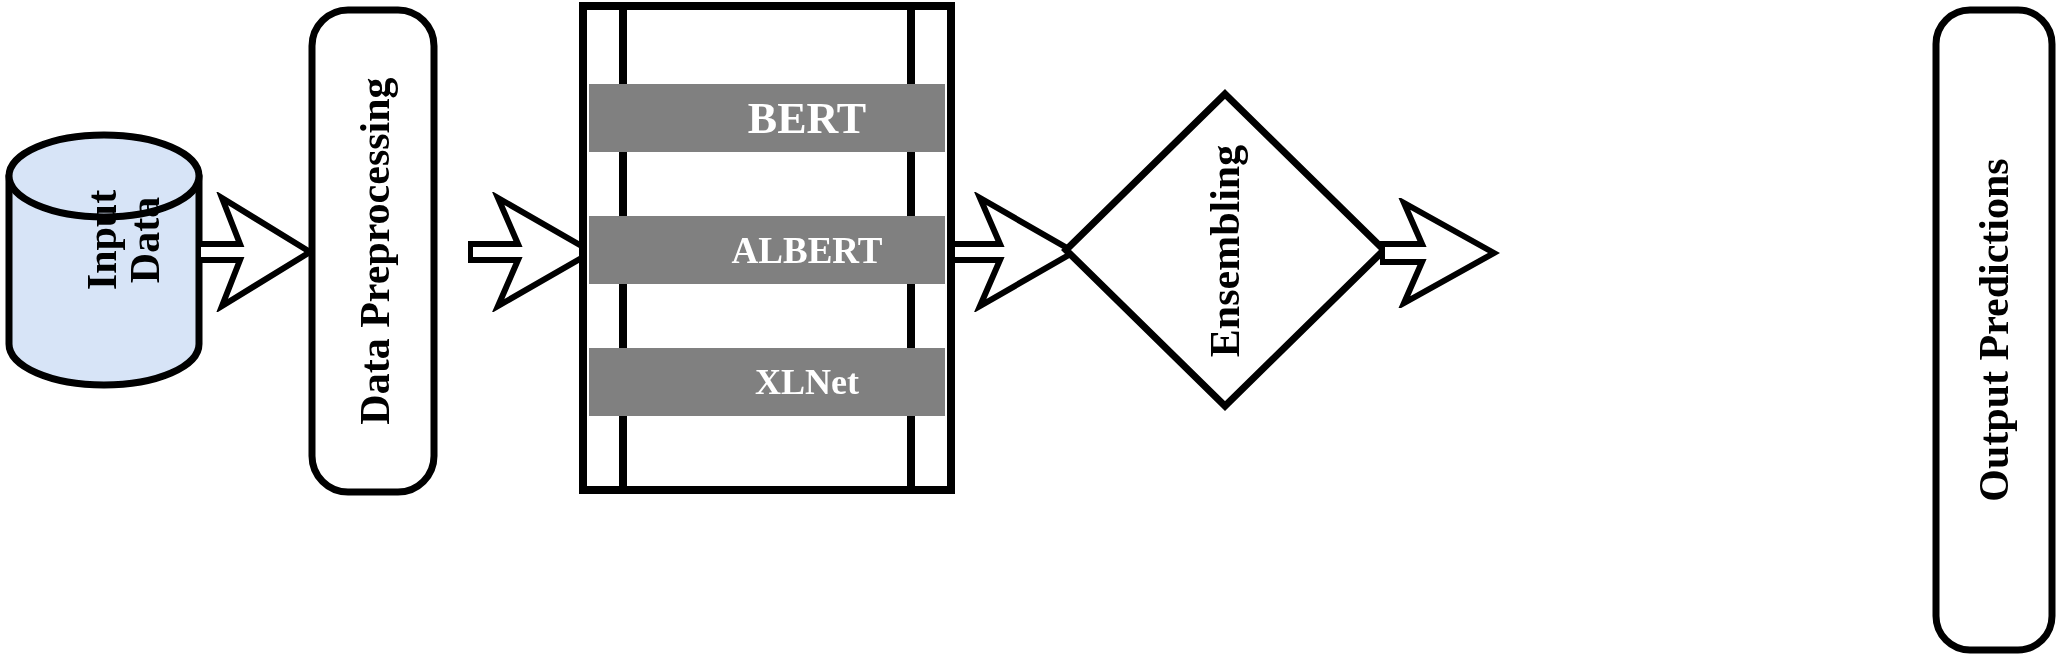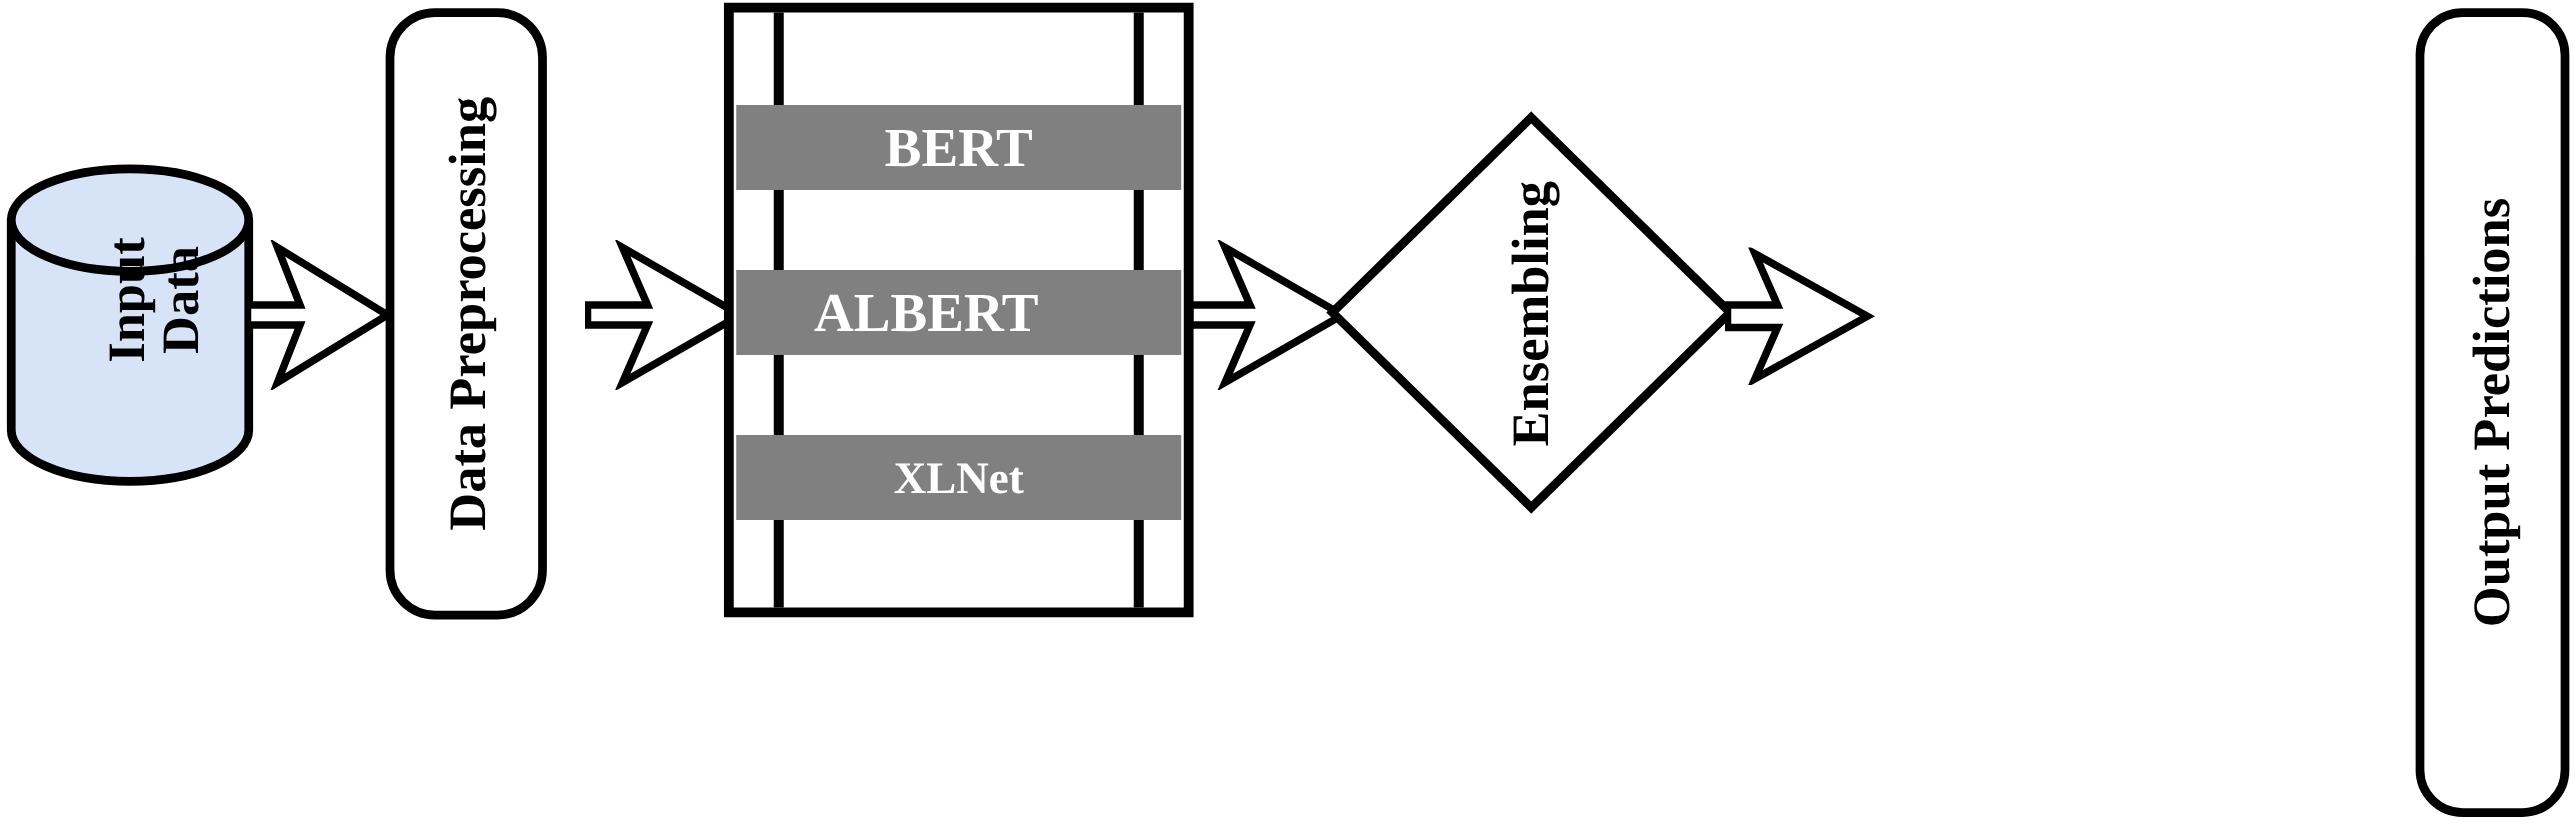--- a/index.html
+++ b/index.html
@@ -39,20 +39,21 @@
     position: absolute;
     display: flex;
     align-items: center;
     justify-content: center;
     white-space: pre;
     pointer-events: none;
     font-family: "Liberation Serif", serif;
     font-weight: bold;
     color: #ffffff;
     text-align: center;
+    margin-left: 40px;
   }
   .rot90 { transform: rotate(-90deg); }
 </style>
 </head>
 <body>
 
 <div id="canvas">
 
   <svg class="node-svg" style="left:4px; top:130px;" width="200" height="260" viewBox="0 0 200 260">
     <path d="M5 46 L5 214 A95 41 0 0 0 195 214 L195 46 Z" fill="#d7e4f7" stroke="#000000" stroke-width="7" stroke-linejoin="round"></path>
@@ -77,21 +78,21 @@
   <svg class="node-svg" style="left:579px; top:2px;" width="376" height="492" viewBox="0 0 376 492">
     <rect x="4" y="4" width="368" height="484" fill="#ffffff" stroke="#000000" stroke-width="8"></rect>
     <line x1="44" y1="8" x2="44" y2="484" stroke="#000000" stroke-width="8"></line>
     <line x1="332" y1="8" x2="332" y2="484" stroke="#000000" stroke-width="8"></line>
   </svg>
 
   <div style="position:absolute; left:589px; top:84px; width:356px; height:68px; background:#808080;"></div>
   <div class="flat-label" style="left:589px; top:84px; width:356px; height:68px; font-size:44px;">BERT</div>
 
   <div style="position:absolute; left:589px; top:216px; width:356px; height:68px; background:#808080;"></div>
-  <div class="flat-label" style="left:563px; top:216px; width:356px; height:68px; font-size:44px;">ALBERT</div>
+  <div class="flat-label" style="left:589px; top:216px; width:356px; height:68px; font-size:37px;">ALBERT</div>
 
   <div style="position:absolute; left:589px; top:348px; width:356px; height:68px; background:#808080;"></div>
   <div class="flat-label" style="left:589px; top:348px; width:356px; height:68px; font-size:36px;">XLNet</div>
 
   <svg class="node-svg" style="left:950px; top:192px;" width="130" height="120" viewBox="0 0 130 120">
     <path d="M2 52 L50 52 L30 6 L124 60 L30 114 L50 68 L2 68 Z" fill="#ffffff" stroke="#000000" stroke-width="6" stroke-linejoin="miter"></path>
   </svg>
 
   <svg class="node-svg" style="left:1060px; top:88px;" width="330" height="324" viewBox="0 0 330 324">
     <path d="M165 6 L324 162 L165 318 L6 162 Z" fill="#ffffff" stroke="#000000" stroke-width="7" stroke-linejoin="miter"></path>

